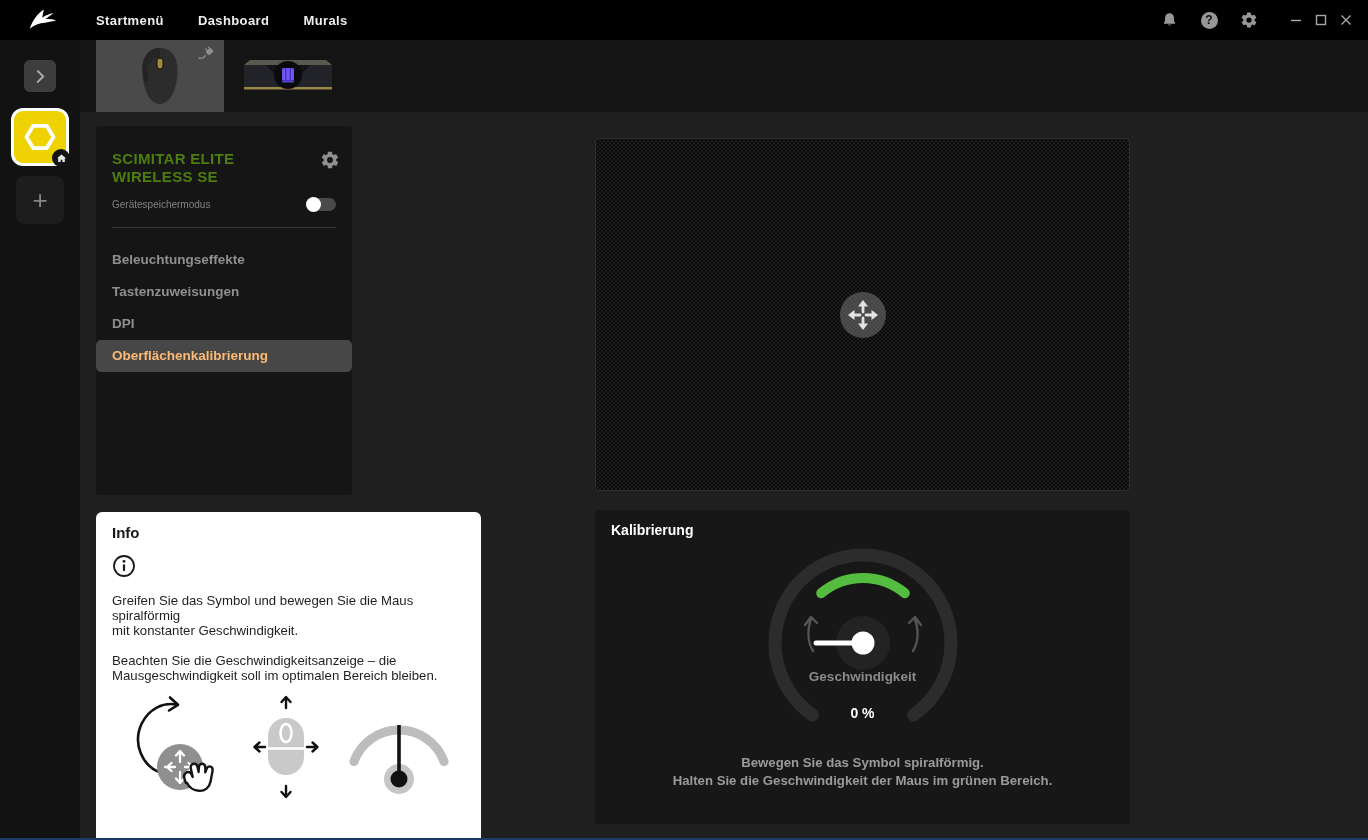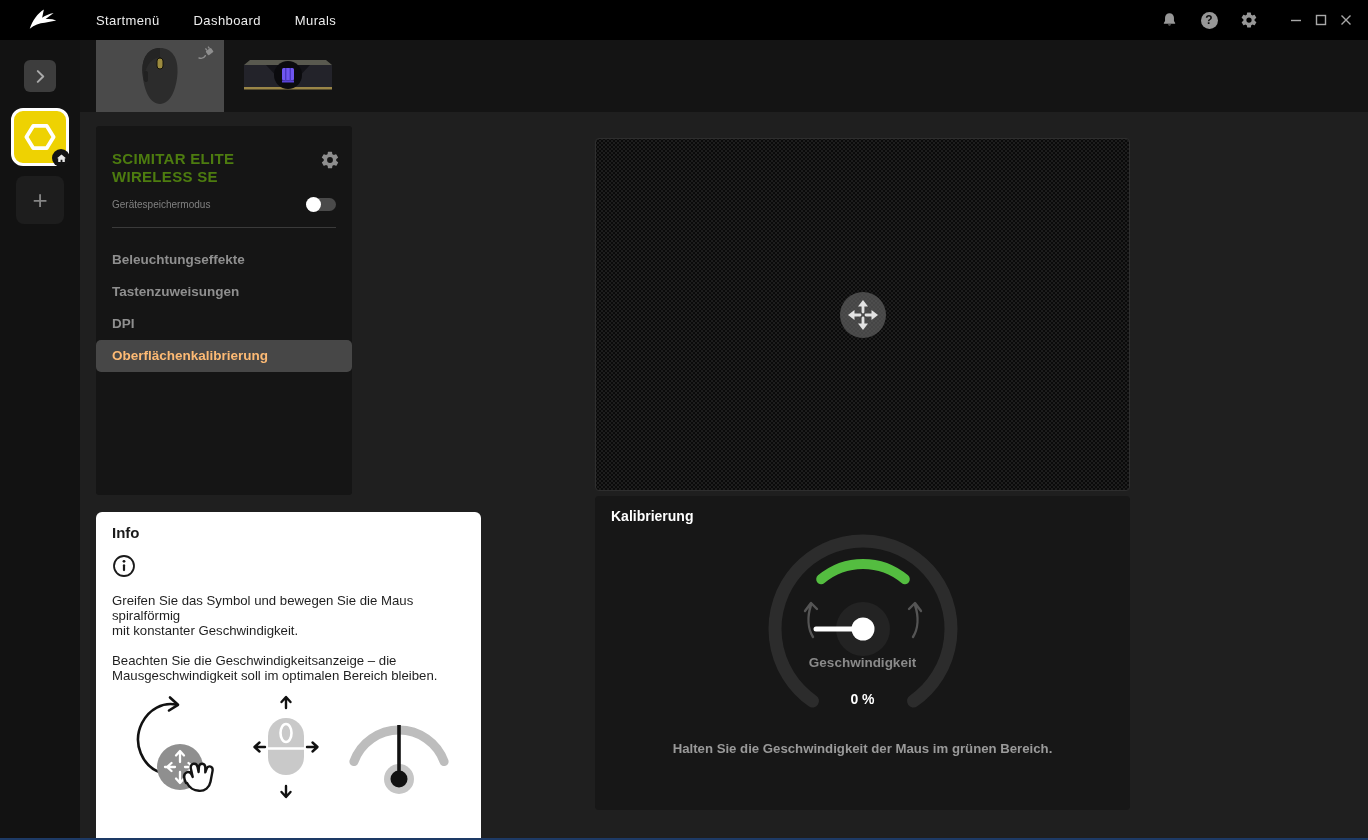--- a/index.html
+++ b/index.html
@@ -4,21 +4,21 @@
 <style>
   html,body{margin:0;padding:0;background:#1f1f1f;}
   #app{position:relative;width:1368px;height:840px;overflow:hidden;background:#1f1f1f;
        font-family:"Liberation Sans",sans-serif;-webkit-font-smoothing:antialiased;}
   #app::after{content:'';position:absolute;left:0;right:0;bottom:0;height:2px;background:#1d3a66;}
 
   
   .topbar{position:absolute;left:0;top:0;width:1368px;height:40px;background:#000;display:flex;align-items:center;}
   .logo{margin-left:28px;display:flex;align-items:center;}
   .nav{display:flex;gap:34px;margin-left:38px;}
-  .nav-item{color:#ededed;font-size:13px;font-weight:400;letter-spacing:.4px;cursor:pointer;}
+  .nav-item{color:#ededed;font-size:13px;font-weight:700;letter-spacing:.4px;cursor:pointer;}
   .tb-right{position:absolute;right:0;top:0;height:40px;display:flex;align-items:center;}
   .tb-icon{width:40px;display:flex;justify-content:center;align-items:center;cursor:pointer;}
   .help-circle{width:17px;height:17px;border-radius:50%;background:#979797;color:#0c0c0c;
       font-size:12px;font-weight:700;line-height:17px;text-align:center;}
   .win-controls{display:flex;margin-left:14px;margin-right:10px;}
   .win-btn{width:25px;height:40px;display:flex;align-items:center;justify-content:center;cursor:pointer;}
 
   
   .sidebar{position:absolute;left:0;top:40px;width:80px;height:800px;background:#121212;}
   .expand-btn{position:absolute;left:24px;top:20px;width:32px;height:32px;background:#3d3d3d;border:none;
@@ -62,21 +62,21 @@
 
   
   .info-panel{position:absolute;left:96px;top:512px;width:385px;height:407px;background:#fff;border-radius:6px;
       box-sizing:border-box;padding:12px 16px;}
   .info-title{margin:0;font-size:15px;font-weight:700;color:#1a1a1a;}
   .info-icon{display:block;margin-top:13px;}
   .info-p{margin:15px 0 0 0;font-size:13.2px;line-height:15px;color:#1f1f1f;white-space:pre-line;}
   .illos{display:flex;justify-content:space-between;align-items:flex-end;margin-top:8px;padding:0 8px;}
 
   
-  .calib-panel{position:absolute;left:595px;top:496px;width:535px;height:314px;background:#171717;border-radius:4px;}
+  .calib-panel{position:absolute;left:595px;top:510px;width:535px;height:314px;background:#171717;border-radius:4px;}
   .calib-title{position:absolute;left:16px;top:12px;margin:0;font-size:14px;font-weight:700;color:#fff;}
   .gauge{position:absolute;left:168px;top:33px;}
   .g-text{position:absolute;left:0;width:535px;text-align:center;font-weight:bold;}
   .g-label{top:159px;font-size:13.5px;color:#8a8a8a;}
   .g-value{top:195px;font-size:14px;font-weight:700;color:#fff;}
   .g-proc{top:211px;font-size:13.5px;color:#8a8a8a;}
   .g-instr{top:244px;font-size:13.2px;line-height:17.5px;color:#9a9a9a;}
 </style>
 </head>
 <body>
@@ -278,17 +278,18 @@
         <path d="M50 108 C45 100 44 88 48 76 M42 82 L48 74 L54 80"></path>
         <path d="M150 108 C155 100 156 88 152 76 M146 80 L152 74 L158 82"></path>
       </g>
       <circle cx="100" cy="100" r="27" fill="#232323"></circle>
       <line x1="100" y1="100" x2="53" y2="100" stroke="#fff" stroke-width="5" stroke-linecap="round"></line>
       <circle cx="100" cy="100" r="11.5" fill="#fff"></circle>
     </svg>
     <div class="g-text g-label">Geschwindigkeit</div>
     <div class="g-text g-value">0 %</div>
     <div class="g-text g-instr">
+      <div>Bewegen Sie das Symbol spiralförmig.</div>
       <div>Halten Sie die Geschwindigkeit der Maus im grünen Bereich.</div>
     </div>
   </section>
 
 </div>
 
 </body></html>

